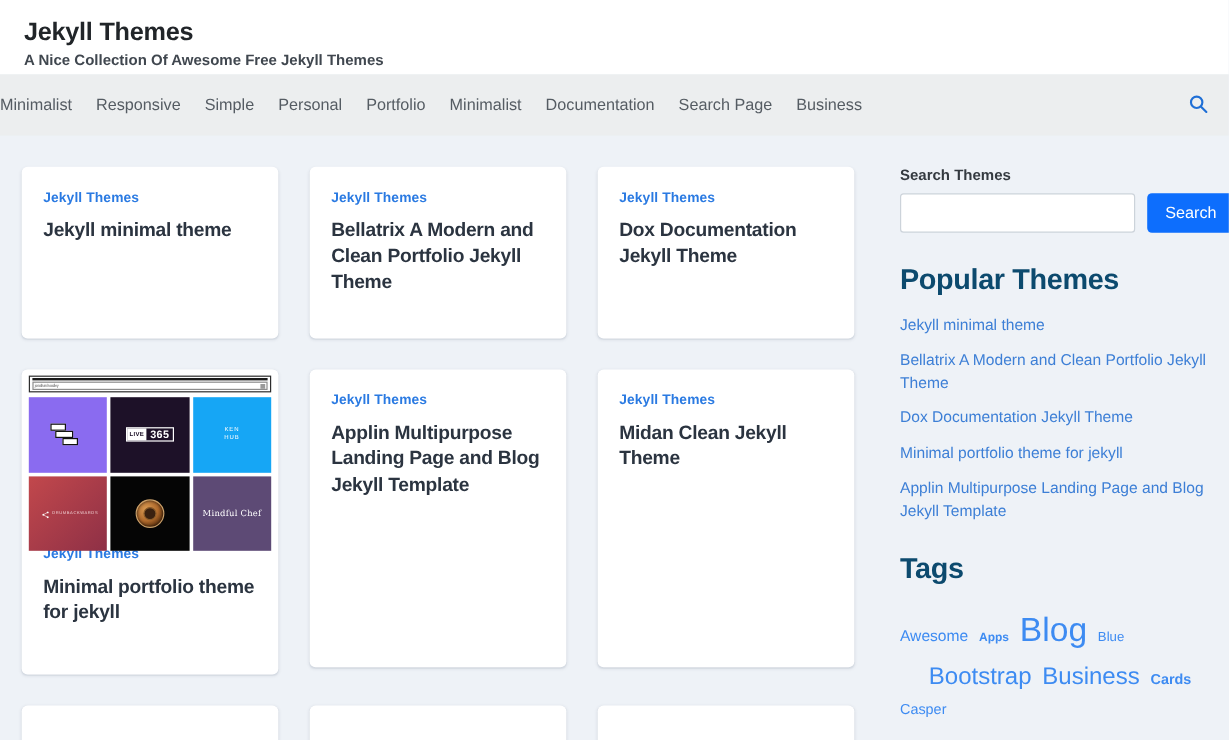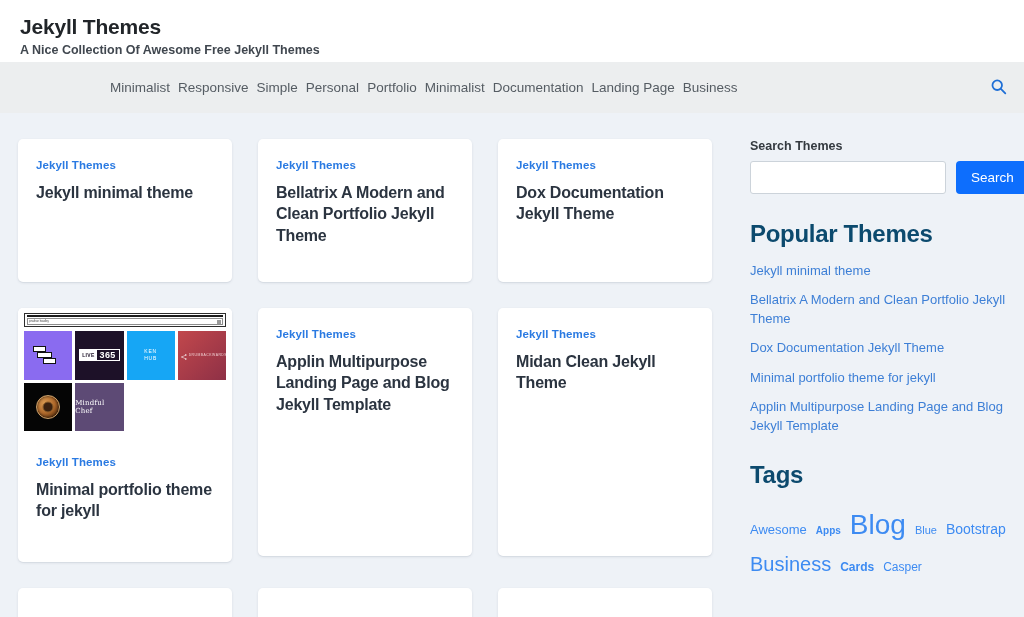--- a/index.html
+++ b/index.html
@@ -35,22 +35,21 @@
     background: #eceeef;
     height: 51px;
     display: flex;
     align-items: center;
     position: relative;
   }
   .nav-list {
     display: flex;
     align-items: center;
     list-style: none;
-    margin-left: 110px;
-    gap: 8px;
+    gap: 20px;
   }
   .nav-item {
     font-size: 13.5px;
     color: #555c63;
     cursor: pointer;
     white-space: nowrap;
   }
   .nav-search-btn {
     position: absolute;
     right: 14px;
@@ -137,24 +136,24 @@
     justify-content: space-between;
     padding: 0 1px;
   }
   .chrome-urltext {
     font-size: 2.6px; color: #444; font-family: "Liberation Sans", sans-serif;
     transform: scaleY(1.4);
   }
   .chrome-dot { width: 4px; height: 4px; background: #9a9a9a; }
   .thumb-grid {
     display: grid;
-    grid-template-columns: repeat(4, 1fr);
+    grid-template-columns: repeat(3, 1fr);
     grid-template-rows: repeat(2, 1fr);
     gap: 3px;
-    height: 100px;
+    height: 128px;
   }
   .tile {
     display: flex; align-items: center; justify-content: center;
     position: relative; overflow: hidden;
   }
   .tile-label {
     font-size: 5px;
     letter-spacing: 0.8px;
     text-align: center;
     line-height: 1.5;
@@ -275,21 +274,21 @@
 
 <nav class="main-nav">
   <ul class="nav-list">
     <li class="nav-item">Minimalist</li>
     <li class="nav-item">Responsive</li>
     <li class="nav-item">Simple</li>
     <li class="nav-item">Personal</li>
     <li class="nav-item">Portfolio</li>
     <li class="nav-item">Minimalist</li>
     <li class="nav-item">Documentation</li>
-    <li class="nav-item">Landing Page</li>
+    <li class="nav-item">Search Page</li>
     <li class="nav-item">Business</li>
   </ul>
   <button class="nav-search-btn">
     <span>
       <svg width="17" height="17" viewBox="0 0 20 20" fill="none" stroke="#1f6fd6" stroke-width="2.1">
         <circle cx="8.5" cy="8.5" r="5.6"></circle>
         <line x1="12.8" y1="12.8" x2="18" y2="18" stroke-linecap="round"></line>
       </svg>
     </span>
   </button>
@@ -424,20 +423,20 @@
           <a class="popular-link">Applin Multipurpose Landing Page and Blog Jekyll Template</a>
         </li>
     </ul>
 
     <h2 class="widget-heading">Tags</h2>
     <div class="tag-cloud">
       <a class="tag-link" style="font-size:13px;">Awesome</a>
       <a class="tag-link" style="font-size:10px;font-weight:bold;">Apps</a>
       <a class="tag-link" style="font-size:28px;">Blog</a>
       <a class="tag-link" style="font-size:11px;text-align:center;">Blue</a>
-      <a class="tag-link" style="font-size:14px;">Bootstrap</a>
+      <a class="tag-link" style="font-size:20px;margin-left:24px;">Bootstrap</a>
       <a class="tag-link" style="font-size:20px;">Business</a>
       <a class="tag-link" style="font-size:12px;font-weight:bold;">Cards</a>
       <a class="tag-link" style="font-size:12px;">Casper</a>
     </div>
 
   </aside>
 </div>
 
 </body></html>

